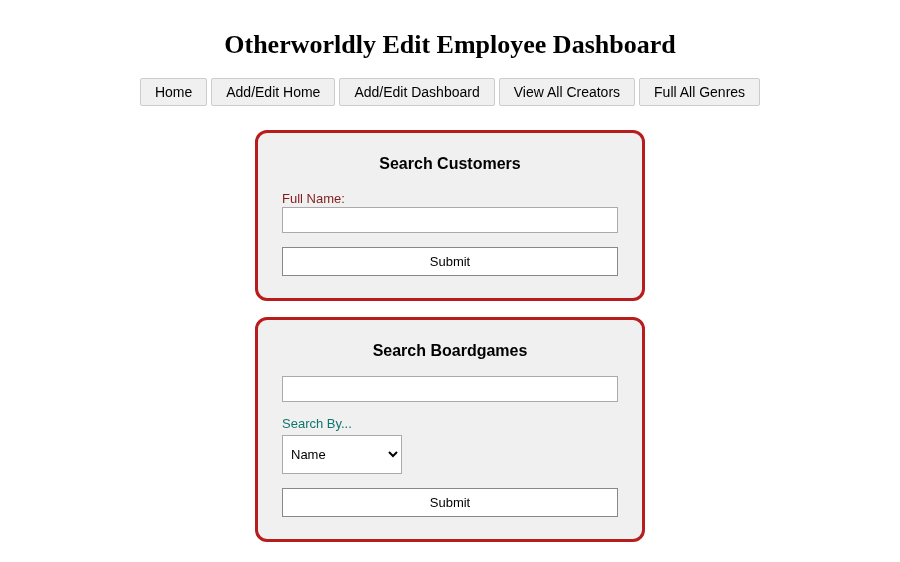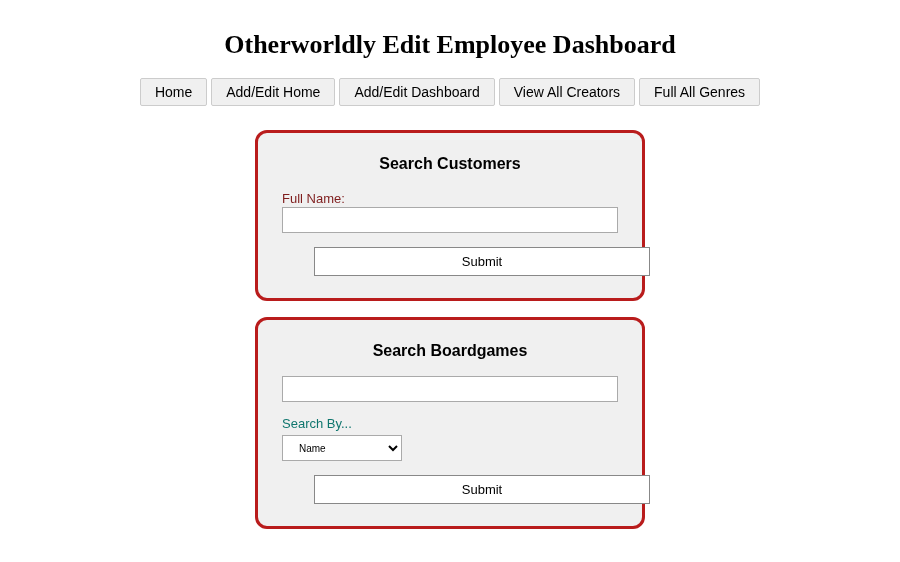--- a/index.html
+++ b/index.html
@@ -86,38 +86,37 @@
 
     .submit-button {
       width: 100%;
       padding: 6px 11px;
       background-color: #ffffff;
       border: 1px solid #888888;
       font-size: 13px;
       cursor: pointer;
       font-family: Arial, sans-serif;
       color: #000;
-      margin-left: 32px;
     }
 
     .search-by-label {
       font-size: 13px;
       color: #0f766e;
       margin-bottom: 4px;
       font-family: Arial, sans-serif;
     }
 
     .search-select {
       width: 120px;
-      height: 26px;
+      height: 39px;
       border: 1px solid #aaaaaa;
       background-color: #ffffff;
-      font-size: 10px;
+      font-size: 13px;
       margin-bottom: 14px;
-      padding: 2px 12px;
+      padding: 2px 4px;
       font-family: Arial, sans-serif;
     }
 
     .boardgame-input {
       width: 100%;
       height: 26px;
       border: 1px solid #aaaaaa;
       background-color: #ffffff;
       padding: 2px 4px;
       font-size: 13px;

